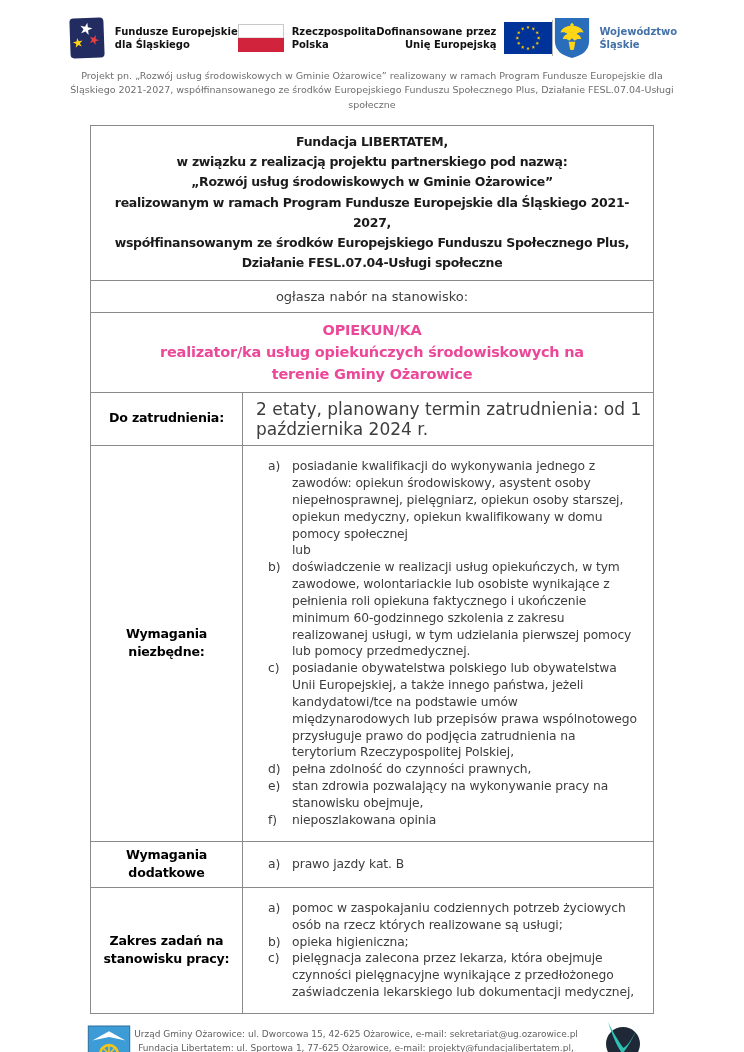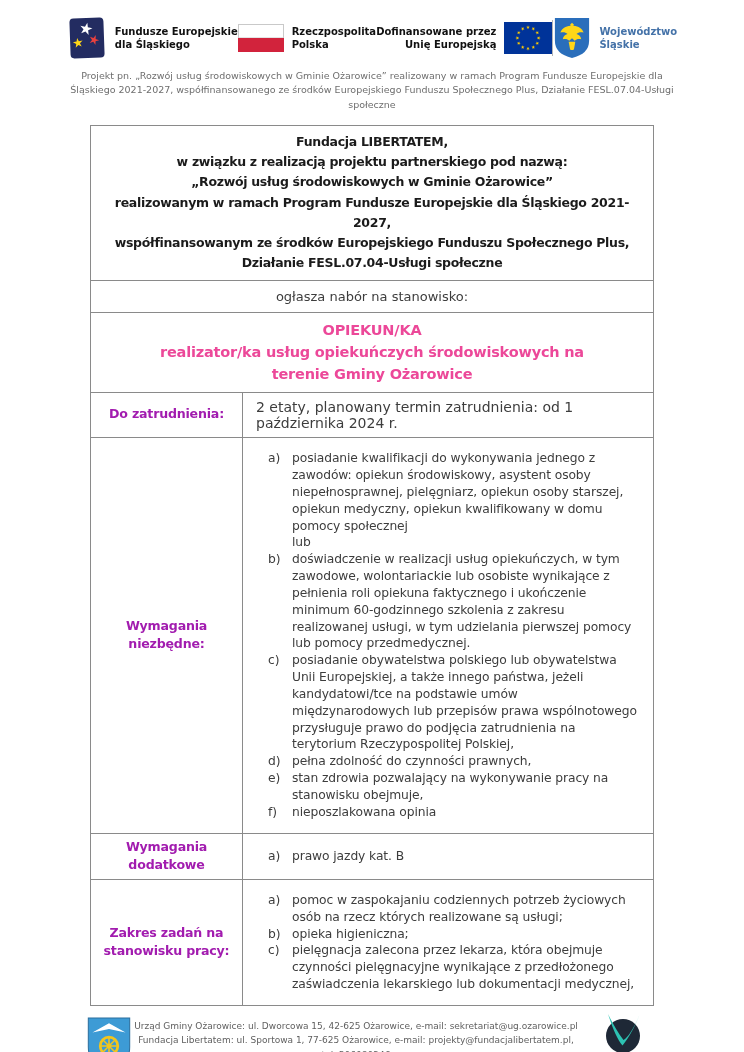--- a/index.html
+++ b/index.html
@@ -24,24 +24,24 @@
   table.job { width:564px; margin:13px auto 0; border-collapse:collapse; }
   table.job td { border:1px solid #8a8a8a; vertical-align:middle; }
   td.intro { height:136px; text-align:center; font-weight:bold; color:#1b1b1b;
              font-size:12.5px; letter-spacing:-0.3px; line-height:1.62;
              white-space:pre-line; padding:6px 12px; }
   td.announce { height:32px; text-align:center; font-size:13px; color:#3d3d3d;
                 padding:4px 16px; }
   td.position { height:76px; text-align:center; font-weight:bold; color:#ec4899;
                 font-size:14.5px; letter-spacing:-0.2px; line-height:1.55;
                 white-space:pre-line; padding:6px 40px; }
-  td.label { width:152px; text-align:center; font-weight:bold; color:#a21caf;
+  td.label { width:152px; text-align:center; font-weight:bold; color:#000000;
              font-size:12.6px; letter-spacing:-0.2px; line-height:1.5;
              padding:1px 6px;margin-left:8px; }
-  td.val { font-size:14px; color:#3d3d3d; padding:6px 10px 6px 13px; }
+  td.val { font-size:17px; color:#3d3d3d; padding:6px 10px 6px 13px; }
   td.val.single { height:36px; }
   td.list-cell { vertical-align:middle; padding:9px 8px 9px 0; }
   td.list-cell.tall { height:396px; }
   td.list-cell.short { height:46px; }
   td.list-cell.mid { height:126px; vertical-align:top; padding-top:12px; }
   .li { display:flex; font-size:12.3px; color:#3d3d3d; line-height:1.37;
         letter-spacing:-0.1px; }
   .li .letter { flex:0 0 24px; margin-left:25px; }
   .li .text { flex:1; padding-right:6px; white-space:pre-line; }
 

